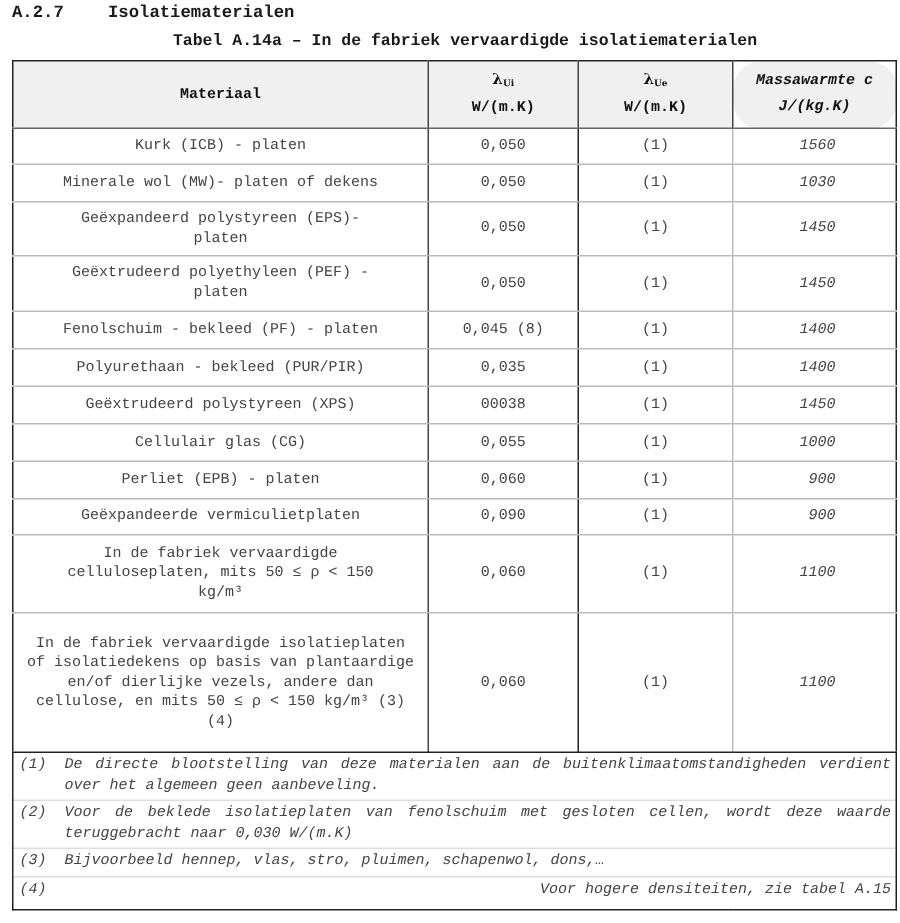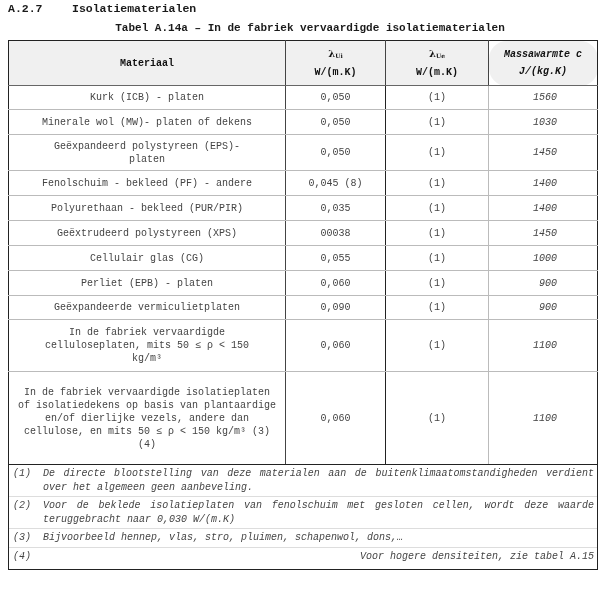--- a/index.html
+++ b/index.html
@@ -147,22 +147,28 @@
       <td class="col2">0,050</td>
       <td class="col3">(1)</td>
       <td class="col4">1030</td>
     </tr>
     <tr style="height:36px">
       <td style="padding:0 40px">Geëxpandeerd polystyreen (EPS)- platen</td>
       <td class="col2">0,050</td>
       <td class="col3">(1)</td>
       <td class="col4">1450</td>
     </tr>
-    <tr style="height:25px">
-      <td>Fenolschuim - bekleed (PF) - andere</td>
+    <tr style="height:37px">
+      <td style="padding:0 28px">Geëxtrudeerd polyethyleen (PEF) - platen</td>
+      <td class="col2">0,050</td>
+      <td class="col3">(1)</td>
+      <td class="col4">1450</td>
+    </tr>
+    <tr style="height:25px">
+      <td>Fenolschuim - bekleed (PF) - platen</td>
       <td class="col2">0,045 (8)</td>
       <td class="col3">(1)</td>
       <td class="col4">1400</td>
     </tr>
     <tr style="height:25px">
       <td>Polyurethaan - bekleed (PUR/PIR)</td>
       <td class="col2">0,035</td>
       <td class="col3">(1)</td>
       <td class="col4">1400</td>
     </tr>

